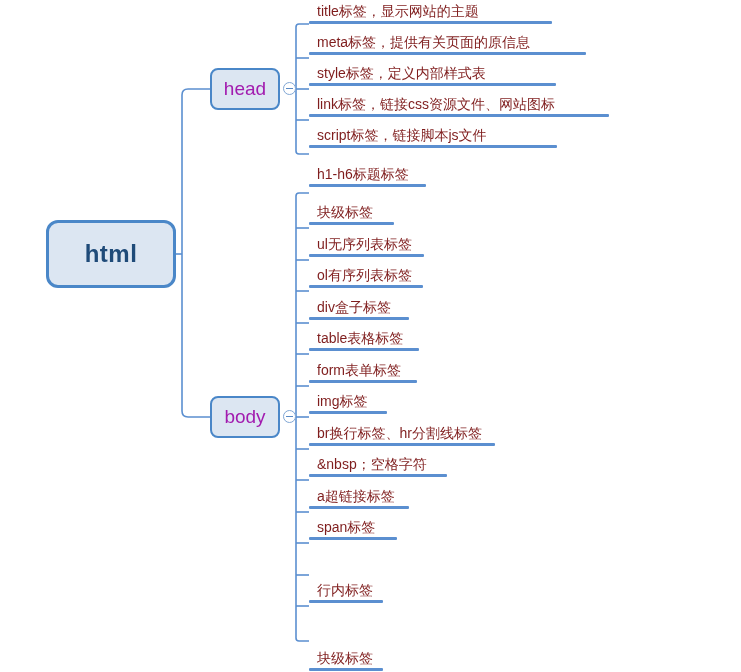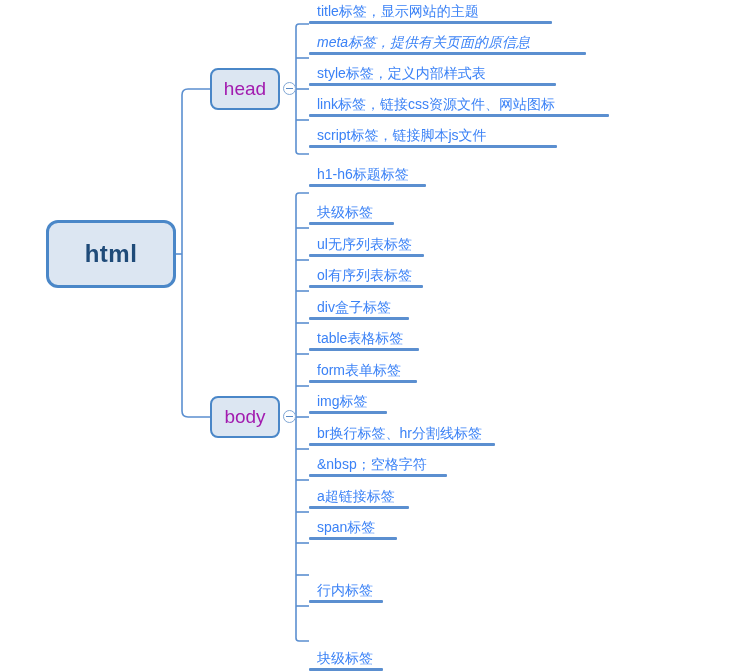--- a/index.html
+++ b/index.html
@@ -102,21 +102,21 @@
   .leaf {
     position: absolute;
     height: 26px;
   }
   .leaf .leaf-text {
     position: absolute;
     left: 8px;
     bottom: 5px;
     white-space: nowrap;
     font-size: 14px;
-    color: #3b82f6;
+    color: #7f1d1d;
     line-height: 16px;
   }
   .leaf .leaf-bar {
     position: absolute;
     left: 0;
     bottom: 0;
     height: 3px;
     background: #5b8fd0;
     border-radius: 1px;
   }
@@ -174,21 +174,21 @@
 
   <div class="branch-node" id="node-body">
     <span class="node-text">body</span>
   </div>
   <div class="toggle" id="toggle-body"></div>
 
   <div class="leaf" style="left:309px; top:-2px; width:243px;">
     <span class="leaf-text">title标签，显示网站的主题</span>
     <span class="leaf-bar" style="width:243px;"></span>
   </div>
-  <div class="leaf" style="left:309px; top:29px; width:277px;font-style:italic;">
+  <div class="leaf" style="left:309px; top:29px; width:277px;">
     <span class="leaf-text">meta标签，提供有关页面的原信息</span>
     <span class="leaf-bar" style="width:277px;"></span>
   </div>
   <div class="leaf" style="left:309px; top:60px; width:247px;">
     <span class="leaf-text">style标签，定义内部样式表</span>
     <span class="leaf-bar" style="width:247px;"></span>
   </div>
   <div class="leaf" style="left:309px; top:91px; width:300px;">
     <span class="leaf-text">link标签，链接css资源文件、网站图标</span>
     <span class="leaf-bar" style="width:300px;"></span>

